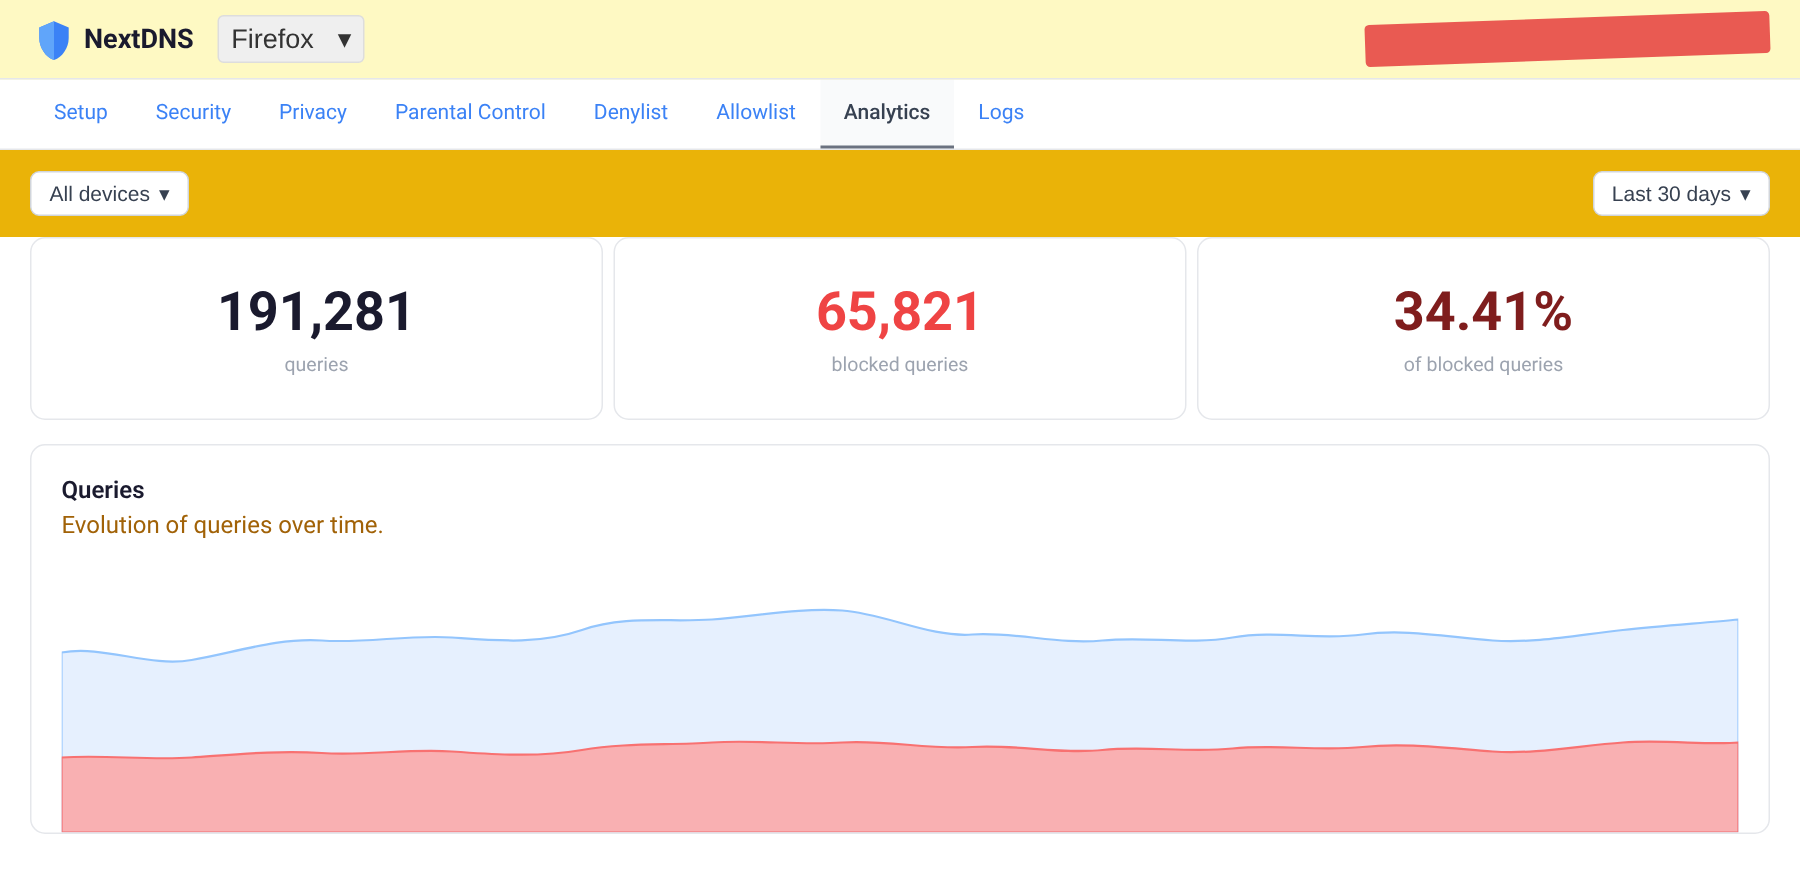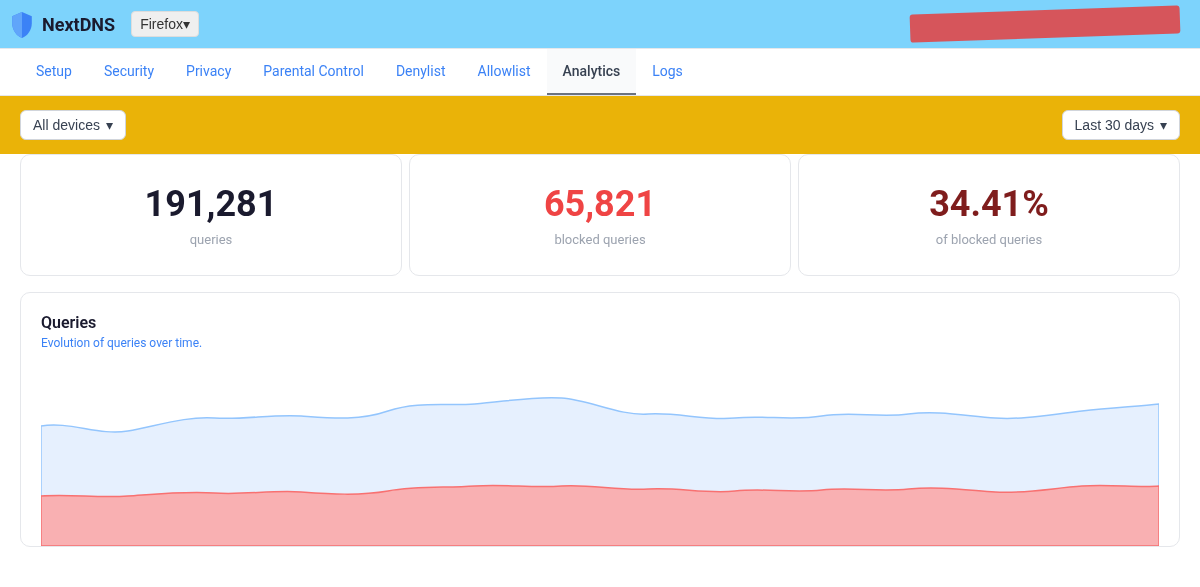--- a/index.html
+++ b/index.html
@@ -2,41 +2,41 @@
 <html><head>
   <meta charset="utf-8">
   <style>
     * { box-sizing: border-box; margin: 0; padding: 0; }
     body { font-family: -apple-system, BlinkMacSystemFont, 'Segoe UI', Roboto, sans-serif; background: #fff; color: #333; }
 
     
     .header {
       display: flex;
       align-items: center;
-      padding: 10px 8px;
+      padding: 10px 22px;
       border-bottom: 1px solid #e5e7eb;
-      background: #7dd3fc;
+      background: #fef9c3;
       position: relative;
     }
     .logo {
       display: flex;
       align-items: center;
       gap: 6px;
       margin-right: 16px;
     }
     .logo-text {
       font-weight: 700;
       font-size: 18px;
       color: #1a1a2e;
     }
     .browser-selector {
       display: flex;
       align-items: center;
-      gap: 0;
-      font-size: 14px;
+      gap: 16px;
+      font-size: 18px;
       color: #333;
       cursor: pointer;
       padding: 4px 8px;
       border: 1px solid #ddd;
       border-radius: 4px;
     }
     .redacted-bar {
       position: absolute;
       right: 20px;
       top: 50%;
@@ -131,22 +131,22 @@
       background: #fff;
       overflow: hidden;
     }
     .chart-title {
       font-size: 16px;
       font-weight: 600;
       color: #1a1a2e;
       margin-bottom: 4px;
     }
     .chart-subtitle {
-      font-size: 12px;
-      color: #3b82f6;
+      font-size: 16px;
+      color: #a16207;
       margin-bottom: 16px;
     }
     .chart-area {
       width: 100%;
       height: 180px;
       position: relative;
       overflow: hidden;
     }
     .chart-area svg {
       width: 100%;

